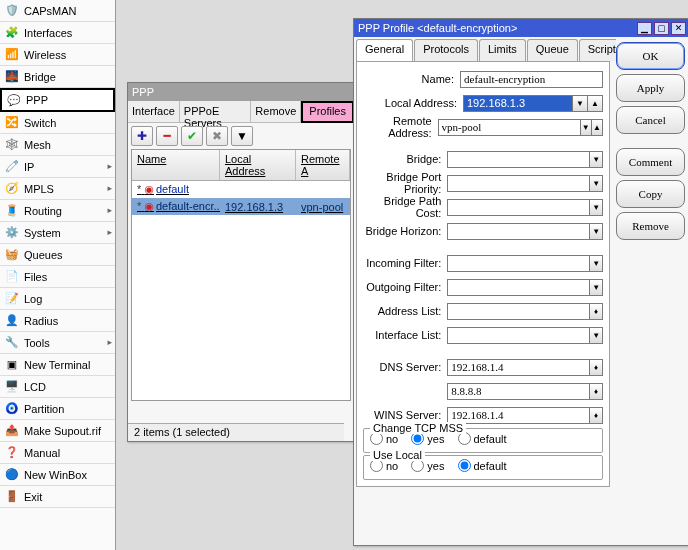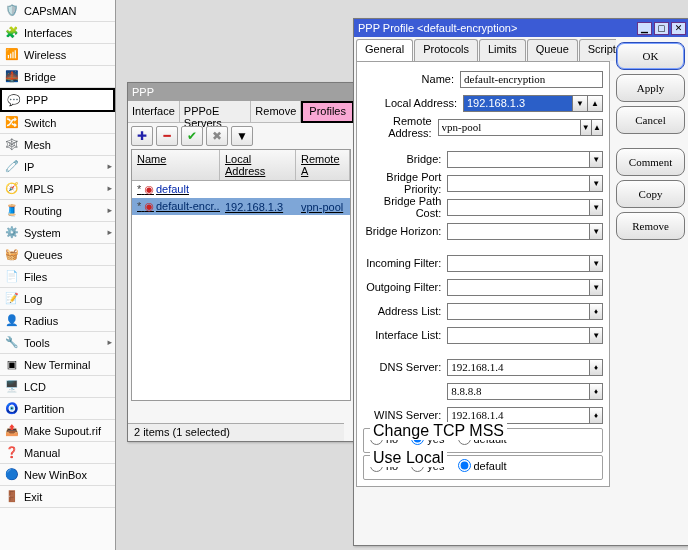--- a/index.html
+++ b/index.html
@@ -44,21 +44,21 @@
   .dtab { padding: 3px 8px; border: 1px solid #a0a0a0; border-bottom: none; background: #eee; border-radius: 3px 3px 0 0; margin-right: 1px; cursor: pointer; }
   .dtab.act { background: #fff; }
   .fields { border: 1px solid #a0a0a0; background: #fff; padding: 6px 6px; }
   .row { display: flex; align-items: center; height: 22px; margin-bottom: 2px; }
   .row label { width: 100px; text-align: right; padding-right: 6px; }
   .row .inp { flex: 1; height: 17px; border: 1px solid #7a7a7a; background: #fff; padding: 0 3px; font: 11px Tahoma; }
   .row .dd { width: 15px; height: 17px; border: 1px solid #7a7a7a; border-left: none; background: linear-gradient(#fff,#ddd); display: inline-flex; align-items: center; justify-content: center; font-size: 8px; cursor: pointer; }
   .sel-text { background: #2b5fc8; color: #fff; border: 1px solid #7a7a7a; height: 17px; flex: 1; padding: 0 3px; line-height: 15px; }
   .gap { height: 8px; }
   .grp { border: 1px solid #a0a0a0; border-radius: 2px; margin-top: 2px; padding: 3px 6px 5px; position: relative; }
-  .grp .lg { position: absolute; top: -7px; left: 6px; background: #fff; padding: 0 3px; font-size: 16px; }
+  .grp .lg { position: absolute; top: -7px; left: 6px; background: #fff; padding: 0 3px; font-size: 11px; }
   .radio { display: inline-flex; align-items: flex-end; margin-right: 10px; }
   .radio input { margin-right: 3px; }
   .side-btns { width: 74px; padding: 5px 5px 0 0; display: flex; flex-direction: column; gap: 4px; }
   .btn { height: 28px; border: 1px solid #7a7a7a; border-radius: 8px; background: linear-gradient(#fdfdfd,#e2e2e2); cursor: pointer; font: 11px Tahoma; }
   .btn.default { border: 1px solid #2a4dbb; box-shadow: 0 0 0 1px #7aa0ff inset; }
 </style>
 </head>
 <body>
 
 <div class="sidebar" id="sidebar">

